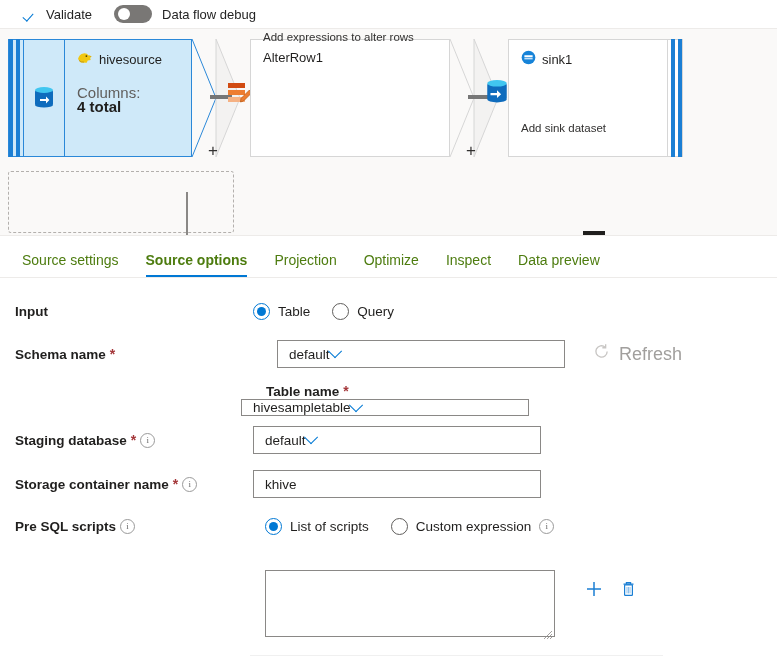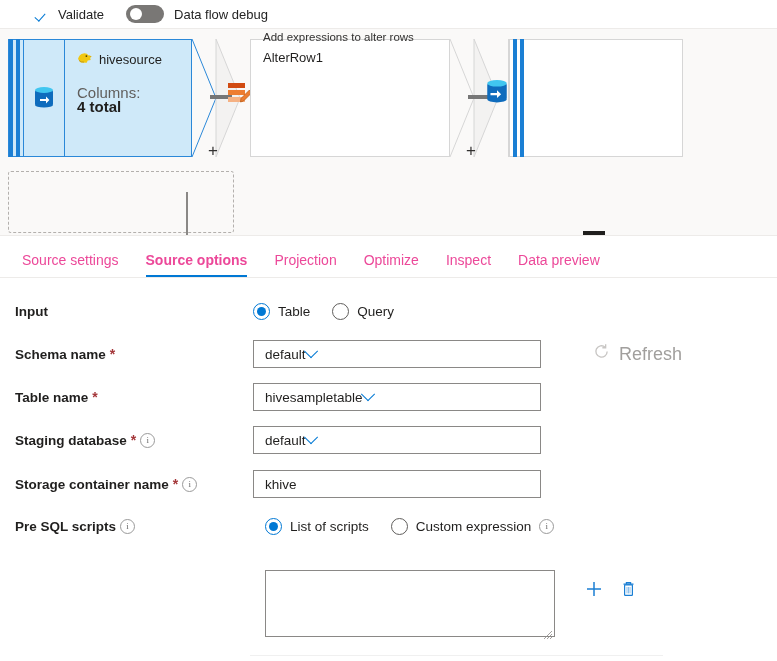--- a/index.html
+++ b/index.html
@@ -15,21 +15,21 @@
     color: #201f1e;
     overflow: hidden;
     position: relative;
   }
 
   
   .cmdbar {
     height: 28px;
     display: flex;
     align-items: center;
-    padding-left: 36px;
+    padding-left: 24px;
     box-sizing: border-box;
   }
   .cmd-item {
     display: flex;
     align-items: center;
     gap: 7px;
     margin-right: 22px;
     font-size: 13px;
     color: #242424;
     cursor: pointer;
@@ -264,21 +264,21 @@
     width: 777px;
     height: 38px;
     display: flex;
     align-items: flex-end;
     padding-left: 22px;
     box-sizing: border-box;
     border-bottom: 1px solid #edebe9;
   }
   .tab {
     font-size: 14px;
-    color: #ec4899;
+    color: #4d7c0f;
     padding: 0 0 9px 0;
     margin-right: 27px;
     cursor: pointer;
     position: relative;
   }
   .tab.active { font-weight: bold; }
   .tab.active:after {
     content: "";
     position: absolute;
     left: 0; right: 0;
@@ -526,20 +526,33 @@
         <svg width="26" height="26" viewBox="0 0 22 24">
           <rect x="2" y="4" width="18" height="15" rx="1.5" fill="#0f6cbd"></rect>
           <ellipse cx="11" cy="4" rx="9" ry="3" fill="#41c6f0"></ellipse>
           <ellipse cx="11" cy="19" rx="9" ry="2.6" fill="#0f6cbd"></ellipse>
           <path d="M5 13 h6 v-2.6 l3.8 3.6 -3.8 3.6 v-2.6 h-6 z" fill="#ffffff"></path>
         </svg>
       </span>
     </div>
 
     <div class="node node-sink">
+      <div class="node-body">
+        <div class="node-title">
+          <span>
+            <svg width="15" height="15" viewBox="0 0 16 16">
+              <circle cx="8" cy="8" r="7.3" fill="#1683d8"></circle>
+              <rect x="3.6" y="5.6" width="8.8" height="2.2" fill="#ffffff"></rect>
+              <rect x="3.6" y="8.6" width="8.8" height="1.4" fill="#cfe6fa"></rect>
+            </svg>
+          </span>
+          <span>sink1</span>
+        </div>
+        <div class="node-desc">Add sink dataset</div>
+      </div>
       <div class="accent-right"></div>
     </div>
 
   </div>
 
   <div class="placeholder">
     <div class="caret"></div>
   </div>
 </div>
 
@@ -567,41 +580,41 @@
         <span class="rb on"></span>
         <span>Table</span>
       </label>
       <label class="radio">
         <span class="rb"></span>
         <span>Query</span>
       </label>
     </div>
   </div>
 
-  <div class="row" style="top:57px;">
+  <div class="row" style="top:57px;gap:24px;">
     <div class="lbl">
       <span>Schema name</span>
       <span class="req">*</span>
     </div>
     <div class="field select">
       <span>default</span>
       <span class="chev"></span>
     </div>
     <div class="refresh-btn">
       <span>
         <svg width="17" height="17" viewBox="0 0 18 18">
           <path d="M15 9 a6 6 0 1 1 -2.1 -4.6" fill="none" stroke="#c8c6c4" stroke-width="1.4"></path>
           <path d="M13.4 1.4 L13.4 5 L9.9 5" fill="none" stroke="#c8c6c4" stroke-width="1.4"></path>
         </svg>
       </span>
       <span>Refresh</span>
     </div>
   </div>
 
-  <div class="row" style="top:100px;">
+  <div class="row" style="top:100px;flex-direction:column;">
     <div class="lbl">
       <span>Table name</span>
       <span class="req">*</span>
     </div>
     <div class="field select">
       <span>hivesampletable</span>
       <span class="chev"></span>
     </div>
   </div>
 

